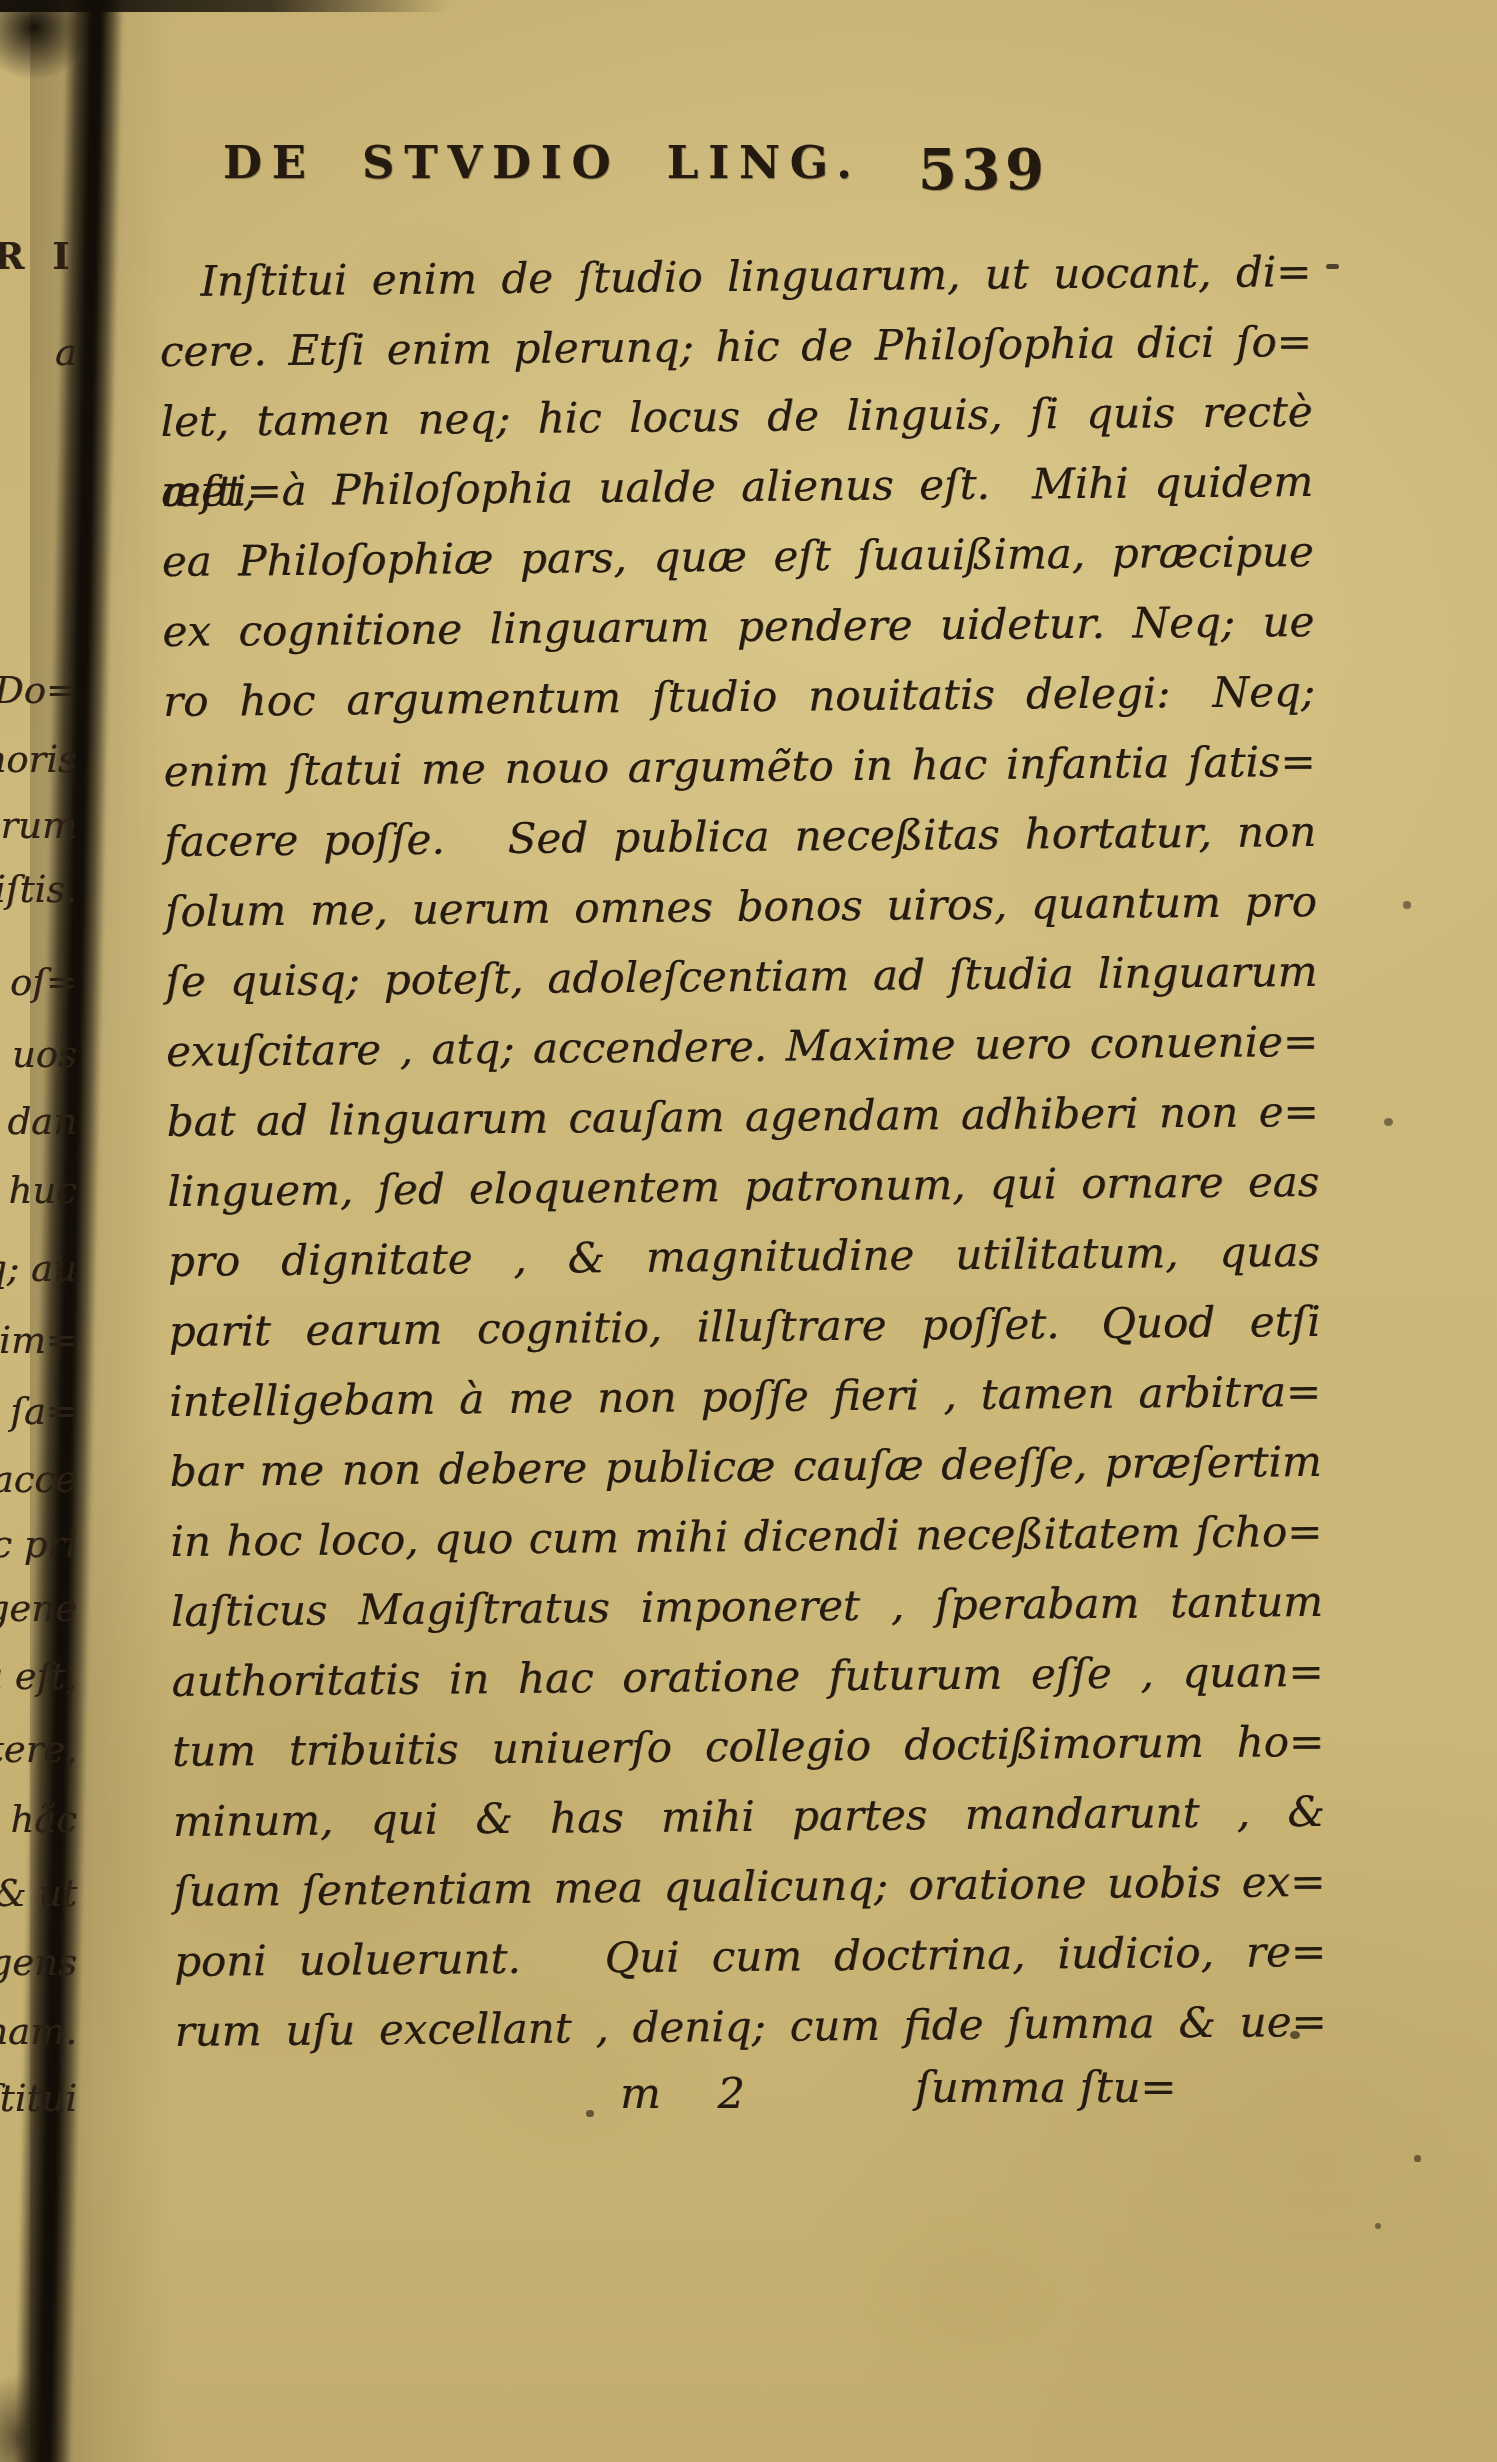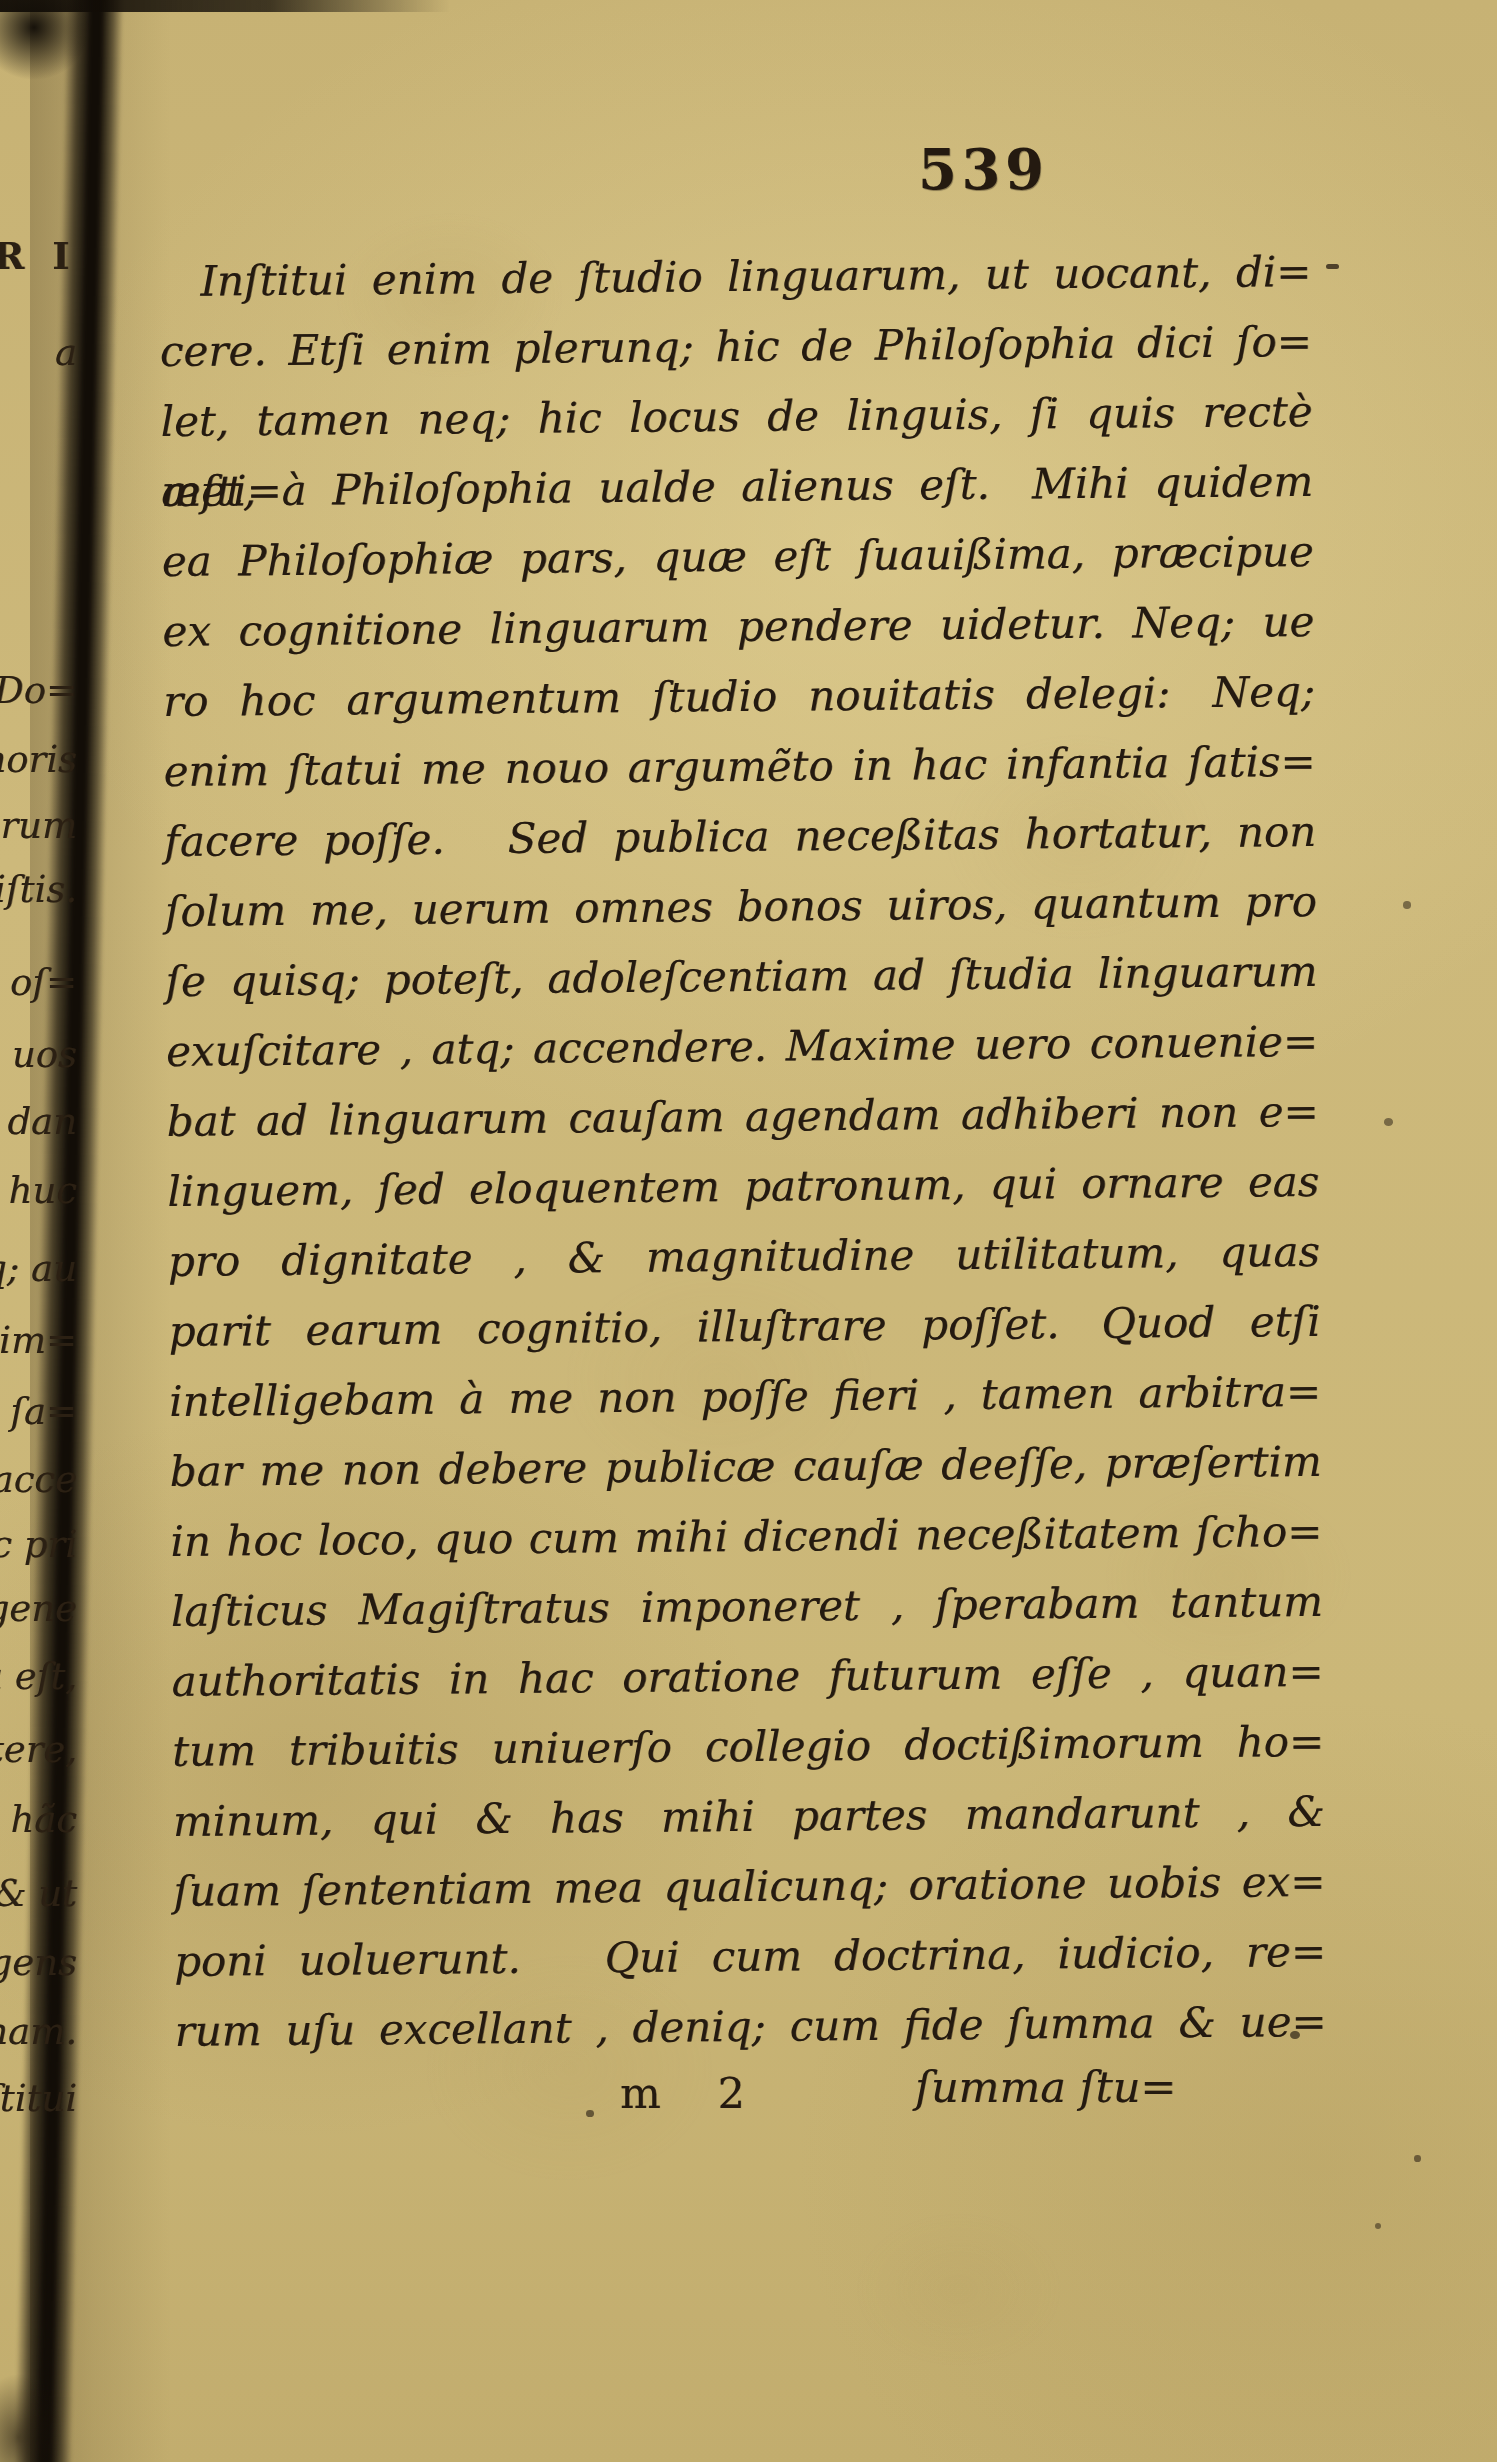--- a/index.html
+++ b/index.html
@@ -66,21 +66,21 @@
     height:70px;line-height:70px;
     font-style:italic;font-size:42px;
     text-align:justify;text-align-last:justify;
     white-space:normal;
     color:var(--ink,#241a10);
     text-shadow:0.6px 0 0 rgba(36,26,16,.55);
   }
   .bline:first-child{text-indent:41px;}
 
   
-  .sig{position:absolute;left:620px;top:2068px;font-size:43px;
+  .sig{position:absolute;left:620px;top:2068px;font-style:italic;font-size:43px;
     white-space:pre;color:var(--ink,#241a10);text-shadow:0.6px 0 0 rgba(36,26,16,.55);}
   .catch{position:absolute;left:915px;top:2062px;font-style:italic;font-size:43px;
     color:var(--ink,#241a10);text-shadow:0.6px 0 0 rgba(36,26,16,.55);}
 
   
   .frag{
     position:absolute;right:1421px;
     font-style:italic;font-size:37px;line-height:45px;white-space:pre;
     color:#2b2013;text-shadow:0.6px 0 0 rgba(43,32,19,.5);
   }
@@ -120,20 +120,21 @@
       <div class="frag" style="top: 1586px;">i gene</div>
       <div class="frag" style="top: 1654px;">ta eſt,</div>
       <div class="frag" style="top: 1727px;">etere,</div>
       <div class="frag" style="top: 1797px;">ut hãc</div>
       <div class="frag" style="top: 1871px;">&amp; ut</div>
       <div class="frag" style="top: 1940px;">agens</div>
       <div class="frag" style="top: 2009px;">mam.</div>
       <div class="frag" style="top: 2076px;">nſtitui</div>
     </div>
 
+  <div class="running-title">DE STVDIO LING.</div>
   <div class="page-number">539</div>
 
   <div class="text-block" id="body-lines">
       <div class="bline">Inſtitui enim de ſtudio linguarum, ut uocant, di=</div>
       <div class="bline">cere. Etſi enim plerunq; hic de Philoſophia dici ſo=</div>
       <div class="bline">let, tamen neq; hic locus de linguis, ſi quis rectè æſti=</div>
       <div class="bline">met, à Philoſophia ualde alienus eſt. Mihi quidem</div>
       <div class="bline">ea Philoſophiæ pars, quæ eſt ſuauißima, præcipue</div>
       <div class="bline">ex cognitione linguarum pendere uidetur. Neq; ue</div>
       <div class="bline">ro hoc argumentum ſtudio nouitatis delegi: Neq;</div>

